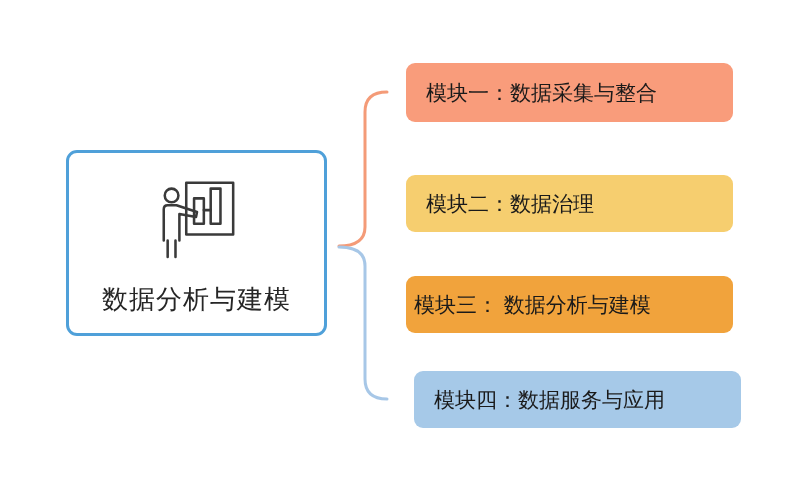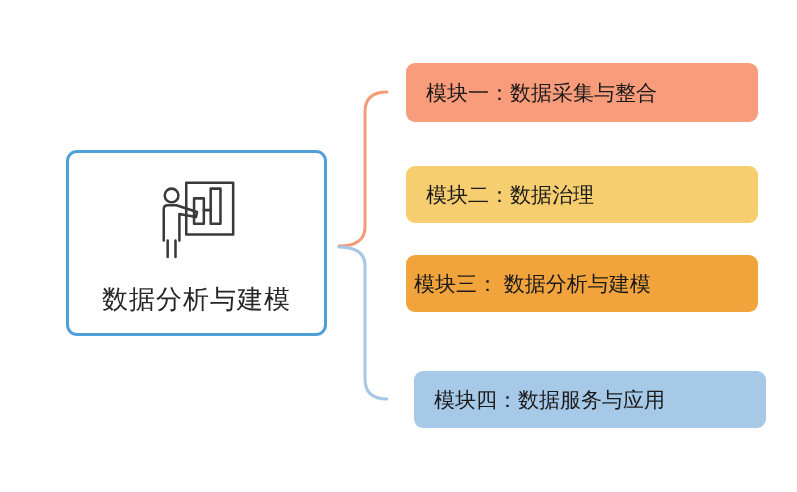--- a/index.html
+++ b/index.html
@@ -46,33 +46,33 @@
     font-size: 26px;
     letter-spacing: 1px;
     color: #262626;
     white-space: nowrap;
   }
 
   
   .module {
     position: absolute;
     left: 406px;
-    width: 352px; height: 57px;
+    width: 327px; height: 57px;
     box-sizing: border-box;
     border-radius: 9px;
     display: flex;
     align-items: center;
     padding-left: 20px;
     font-size: 21px;
     color: #1a1a1a;
     white-space: nowrap;
   }
   .module-1 { top: 63px; height: 59px; }
-  .module-2 { top: 166px; }
-  .module-3 { top: 255px; padding-left: 8px; }
+  .module-2 { top: 175px; }
+  .module-3 { top: 276px; padding-left: 8px; }
   .module-4 { top: 371px; margin-left: 8px; }
 </style>
 </head>
 <body>
 
 <div class="stage">
 
   <svg class="brace" viewBox="0 0 797 492" aria-hidden="true">
     <path d="M387 92 Q365 92 365 112 L365 227 Q365 246 339 246" style="stroke: rgb(244, 155, 120);"></path>
     <path d="M387 399 Q365 399 365 379 L365 266 Q365 247 339 247" style="stroke: rgb(167, 199, 231);"></path>

